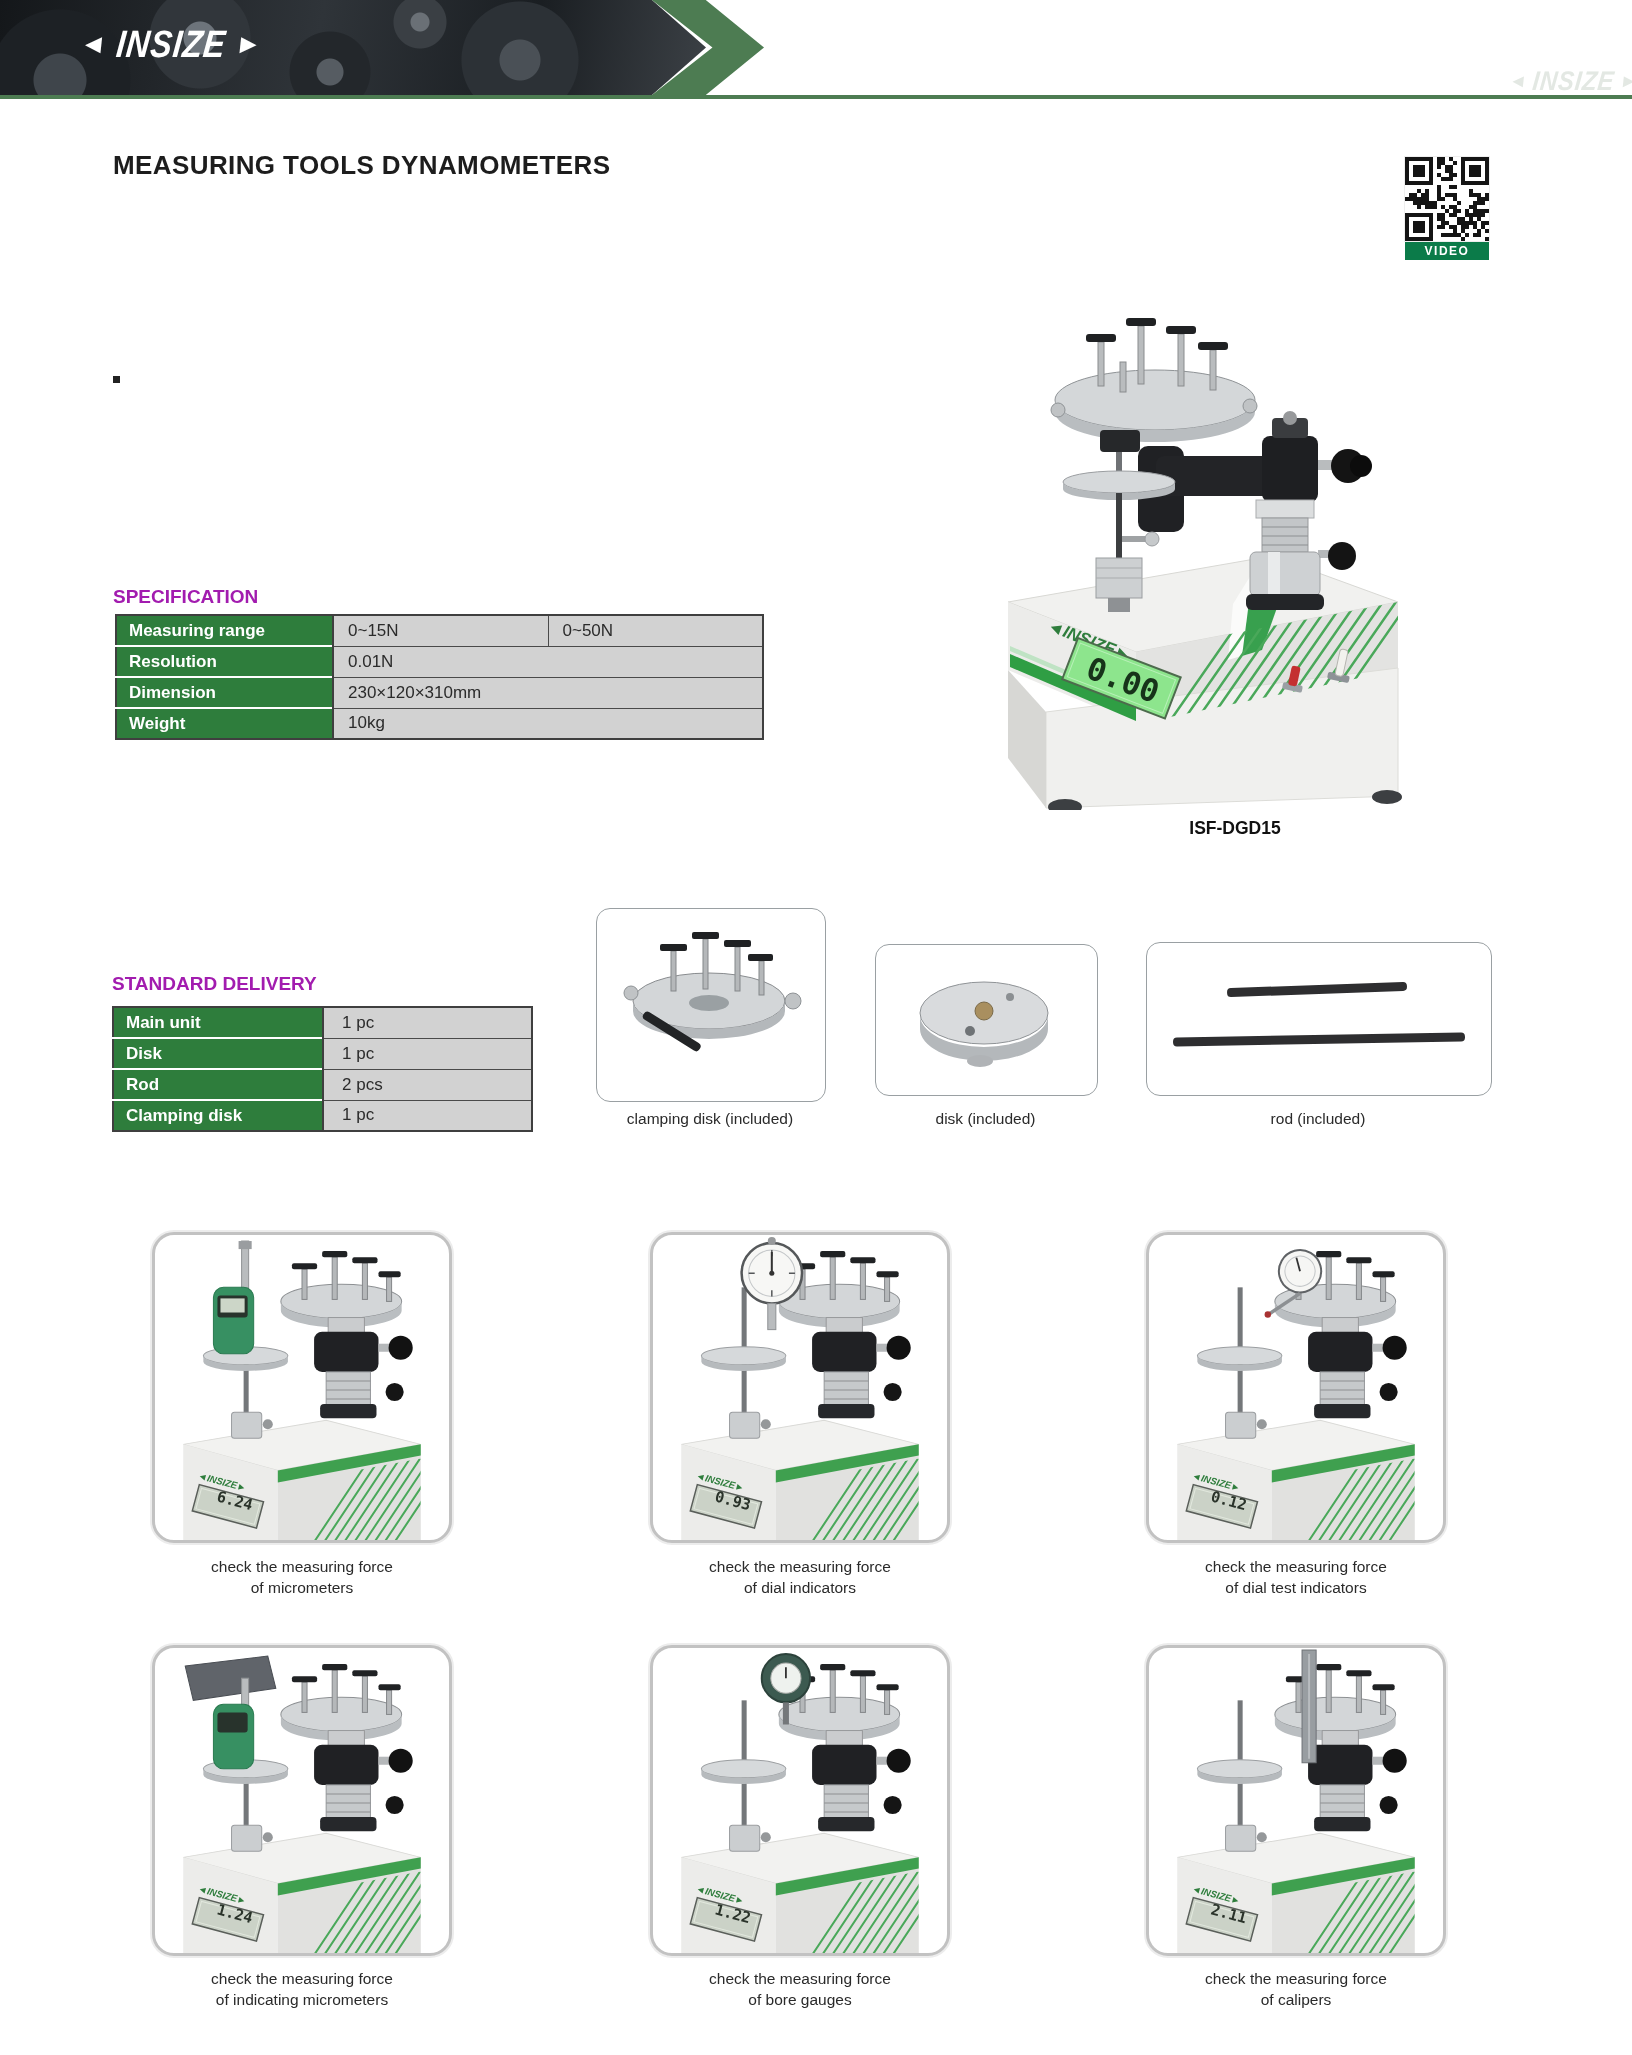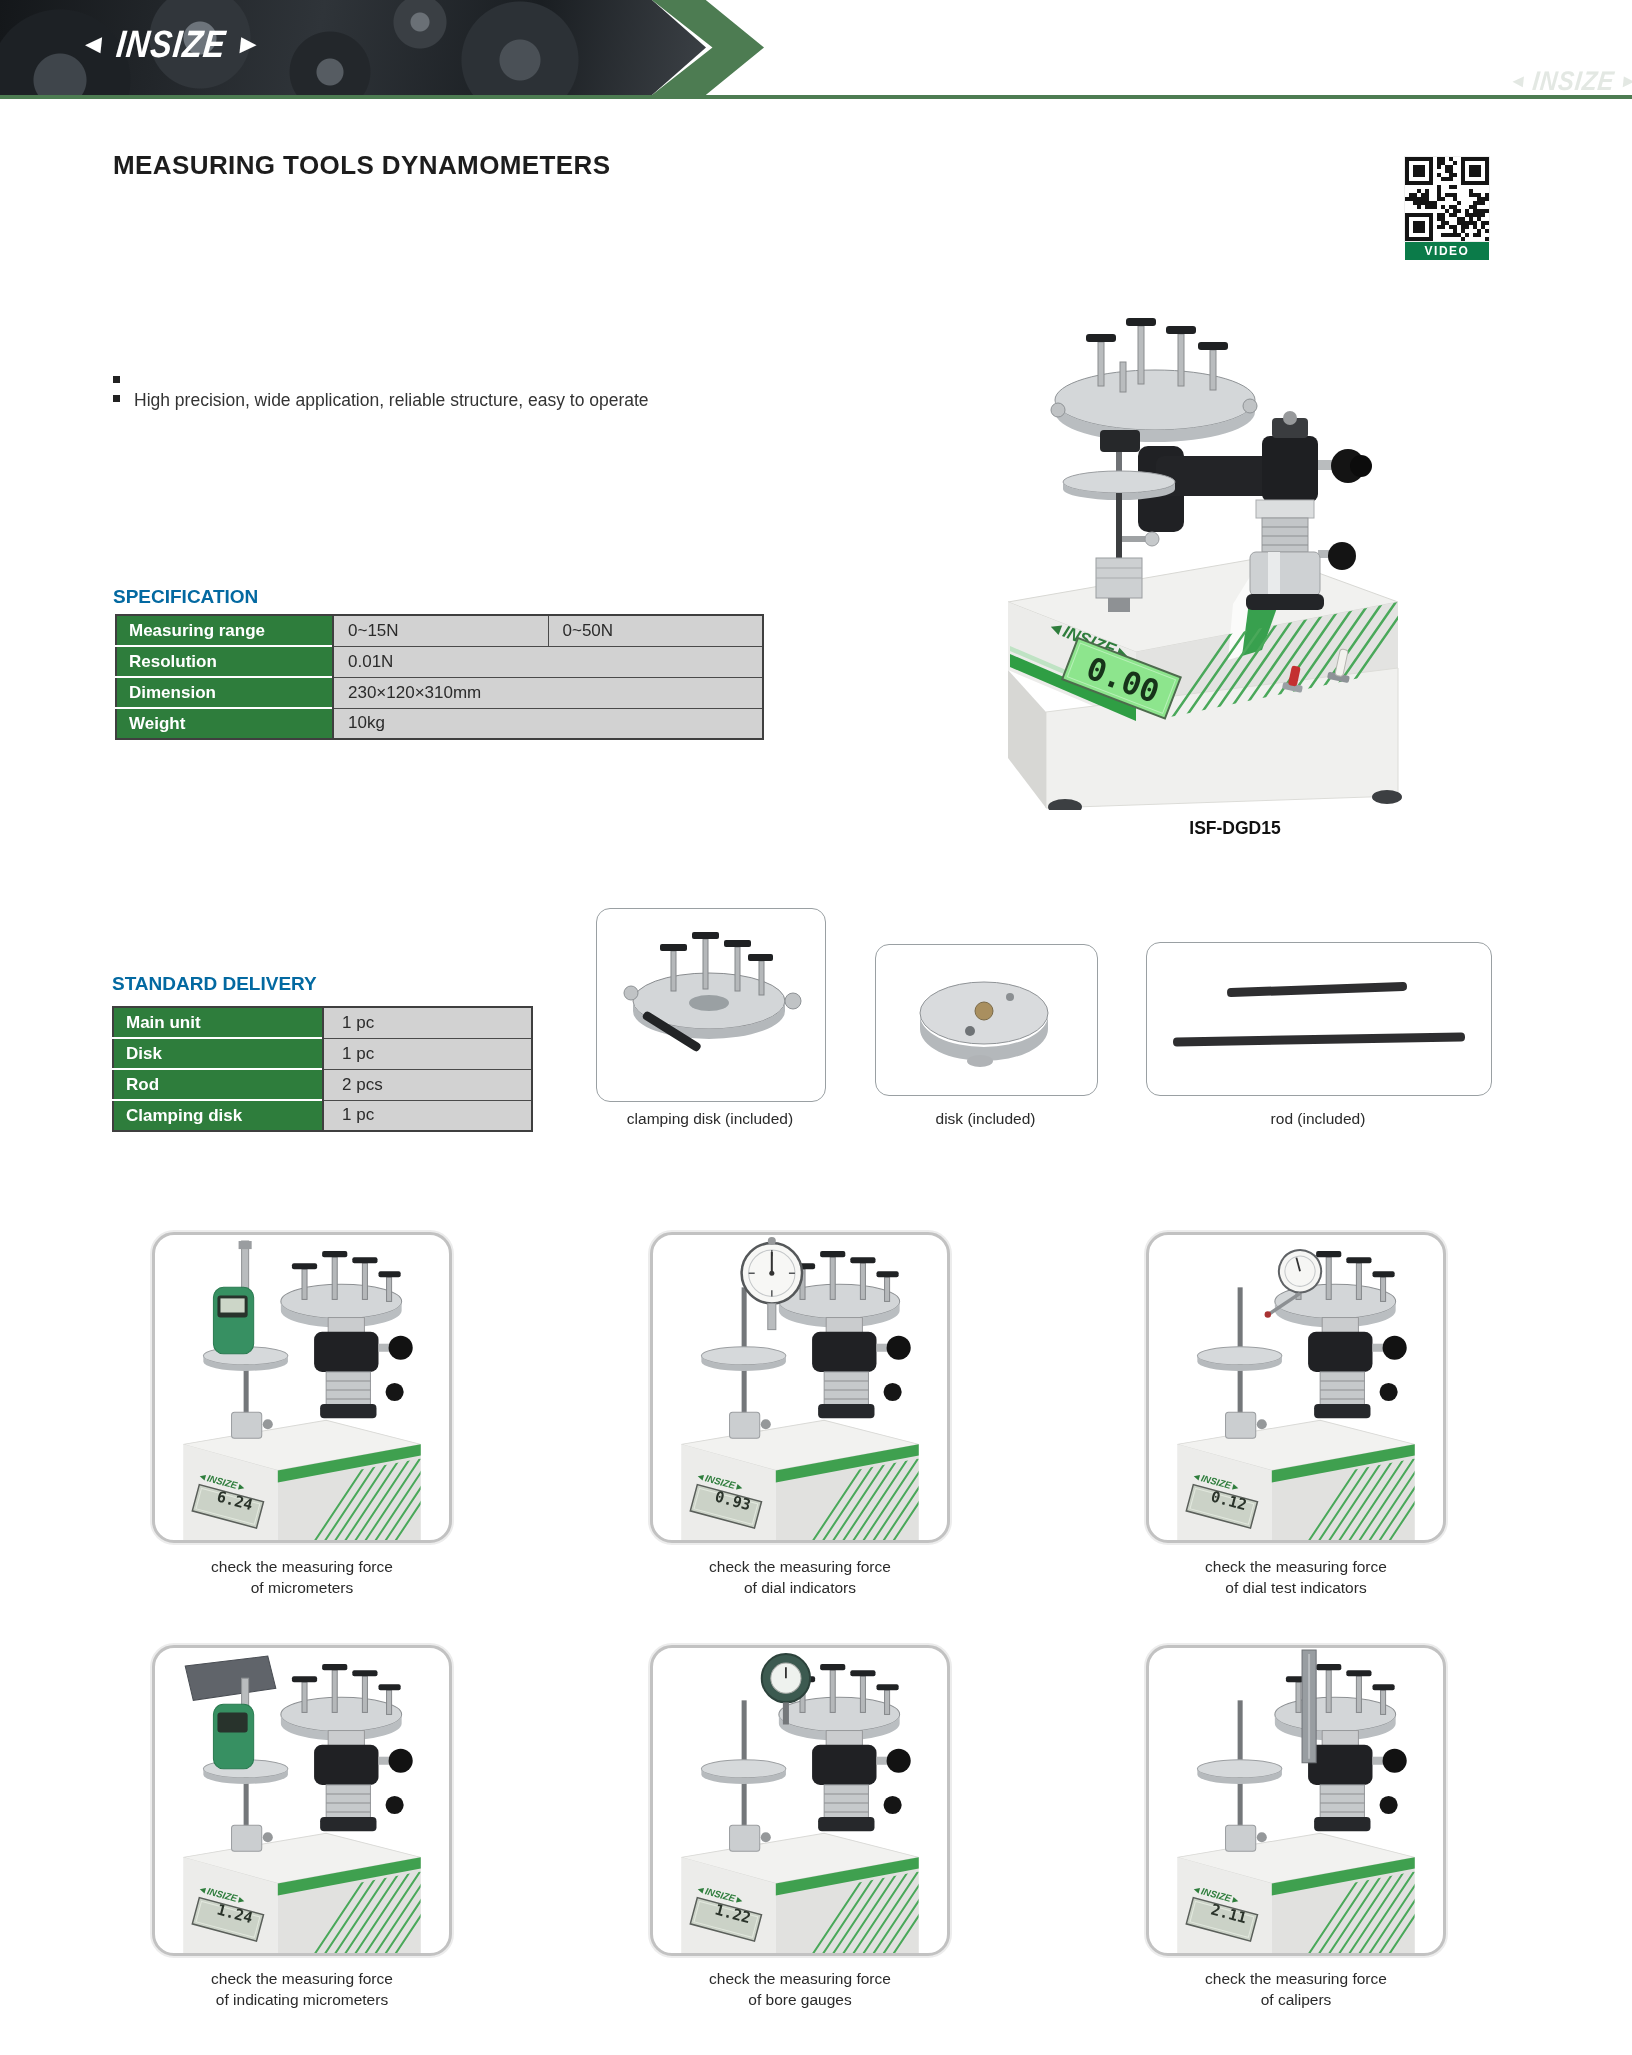--- a/index.html
+++ b/index.html
@@ -41,21 +41,21 @@
   .videotag{width:84px;height:18px;margin-top:1px;background:#0b7b49;color:#fff;
         font-size:12px;font-weight:bold;letter-spacing:1.5px;text-align:center;line-height:18px;}
 
   
   .features{position:absolute;left:113px;top:368px;width:780px;}
   .feat{display:flex;margin-bottom:4px;}
   .feat .sq{flex:0 0 7px;width:7px;height:7px;background:#222;margin:8px 14px 0 0;}
   .feat p{margin:0;font-size:17.5px;line-height:26px;color:#333;white-space:pre-line;}
 
   
-  .sechead{position:absolute;font-size:19px;font-weight:bold;color:#0369a1;margin:0;}
+  .sechead{position:absolute;font-size:19px;font-weight:bold;color:#a21caf;margin:0;}
 
   
   table{border-collapse:collapse;table-layout:fixed;}
   .dtable{position:absolute;border:2px solid #3f3f3f;}
   .dtable th{background:#2e7d3c;color:#fff;font-size:17px;font-weight:bold;text-align:left;
         padding:0 0 0 12px;border-top:2px solid #fff;border-right:2px solid #3f3f3f;height:29px;}
   .dtable tr:first-child th{border-top:none;}
   .dtable td{background:#d2d2d2;color:#2b2b2b;font-size:17px;padding:0 0 0 14px;
         border:1.5px solid #4a4a4a;height:29px;}
   .dtable td.b{font-weight:bold;color:#1a1a1a;}
@@ -337,24 +337,20 @@
           </div>
         </div>
       </div>
     <div class="videotag">VIDEO</div>
   </div>
 
   <div class="features">
     <div class="feat">
       <span class="sq"></span>
     </div>
-    <div class="feat">
-      <span class="sq"></span>
-      <p>High precision, wide application, reliable structure, easy to operate</p>
-    </div>
   </div>
 
   <h2 class="sechead" style="left:113px;top:586px">SPECIFICATION</h2>
   <table class="dtable" id="spec-table">
     <colgroup>
         <col class="c0">
         <col class="c1">
         <col class="c2">
       </colgroup>
     <tbody>

